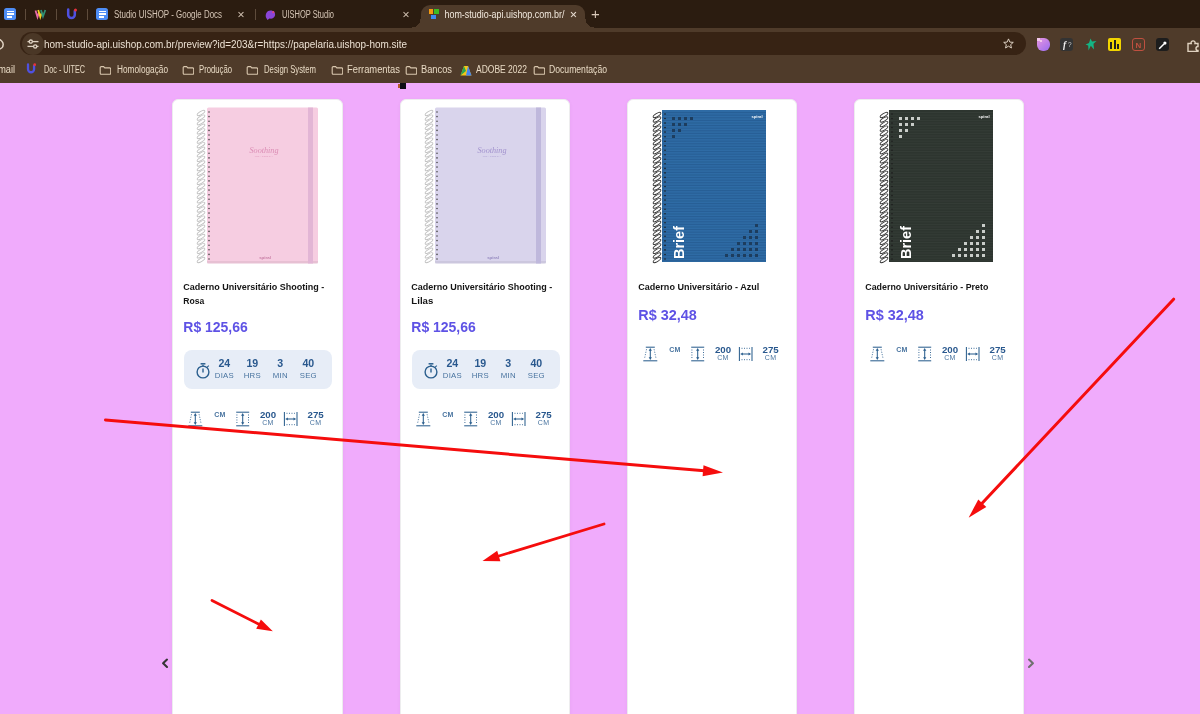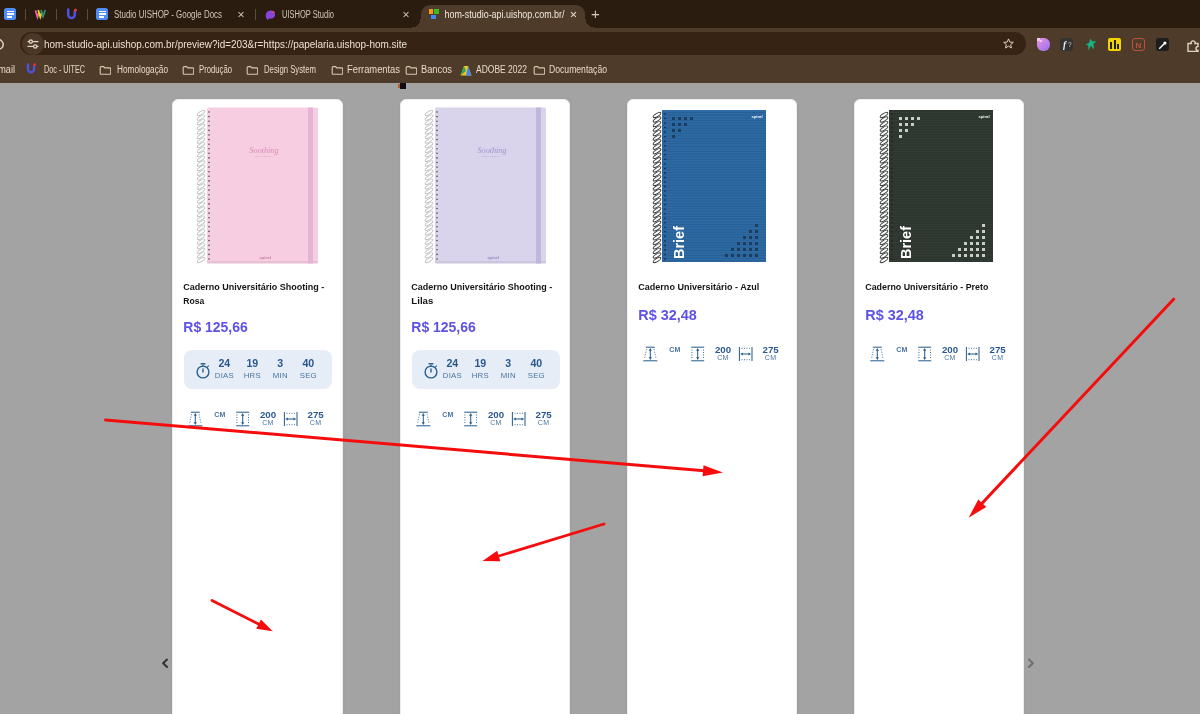--- a/index.html
+++ b/index.html
@@ -4,21 +4,21 @@
 *{margin:0;padding:0;box-sizing:border-box}
 html,body{width:1200px;height:714px;overflow:hidden;font-family:"Liberation Sans",sans-serif;background:#f7f7f7}
 .abs{position:absolute}
 #tabstrip{position:absolute;left:0;top:0;width:1200px;height:28px;background:#2b1c10}
 #toolbar{position:absolute;left:0;top:28px;width:1200px;height:30px;background:#4f3b2a}
 #bookmarks{position:absolute;left:0;top:58px;width:1200px;height:25px;background:#4f3b2a}
 .sep{position:absolute;top:9px;width:1px;height:11px;background:#5e4c3c}
 #activetab{position:absolute;left:421px;top:5px;width:164px;height:23px;background:#4f3b2a;border-radius:9px 9px 0 0}
 .curve{position:absolute;top:19px;width:9px;height:9px}
 #pill{position:absolute;left:20px;top:31.5px;width:1006px;height:23.5px;border-radius:12px;background:#372314}
-#page{position:absolute;left:0;top:83px;width:1200px;height:631px;background:#a3a3a3}
+#page{position:absolute;left:0;top:83px;width:1200px;height:631px;background:#f0abfc}
 .card{position:absolute;top:16px;width:170.5px;height:660px;background:#fff;border:1px solid #ededee;border-radius:6px;box-shadow:0 1px 4px rgba(0,0,0,.045)}
 .cdbox{width:148px;height:39px;background:#e7edf7;border-radius:8px}
 svg text{white-space:pre}
 
 </style></head><body>
 <div id="tabstrip"></div>
 <div class="abs" style="left:4px;top:8px;width:12px;height:12px;background:#4e8df5;border-radius:2.5px">
     <div style="position:absolute;left:2.5px;top:2.8px;width:7px;height:1.5px;background:#fff"></div>
     <div style="position:absolute;left:2.5px;top:5.4px;width:7px;height:1.5px;background:#fff"></div>
     <div style="position:absolute;left:2.5px;top:8px;width:5px;height:1.5px;background:#fff"></div>

